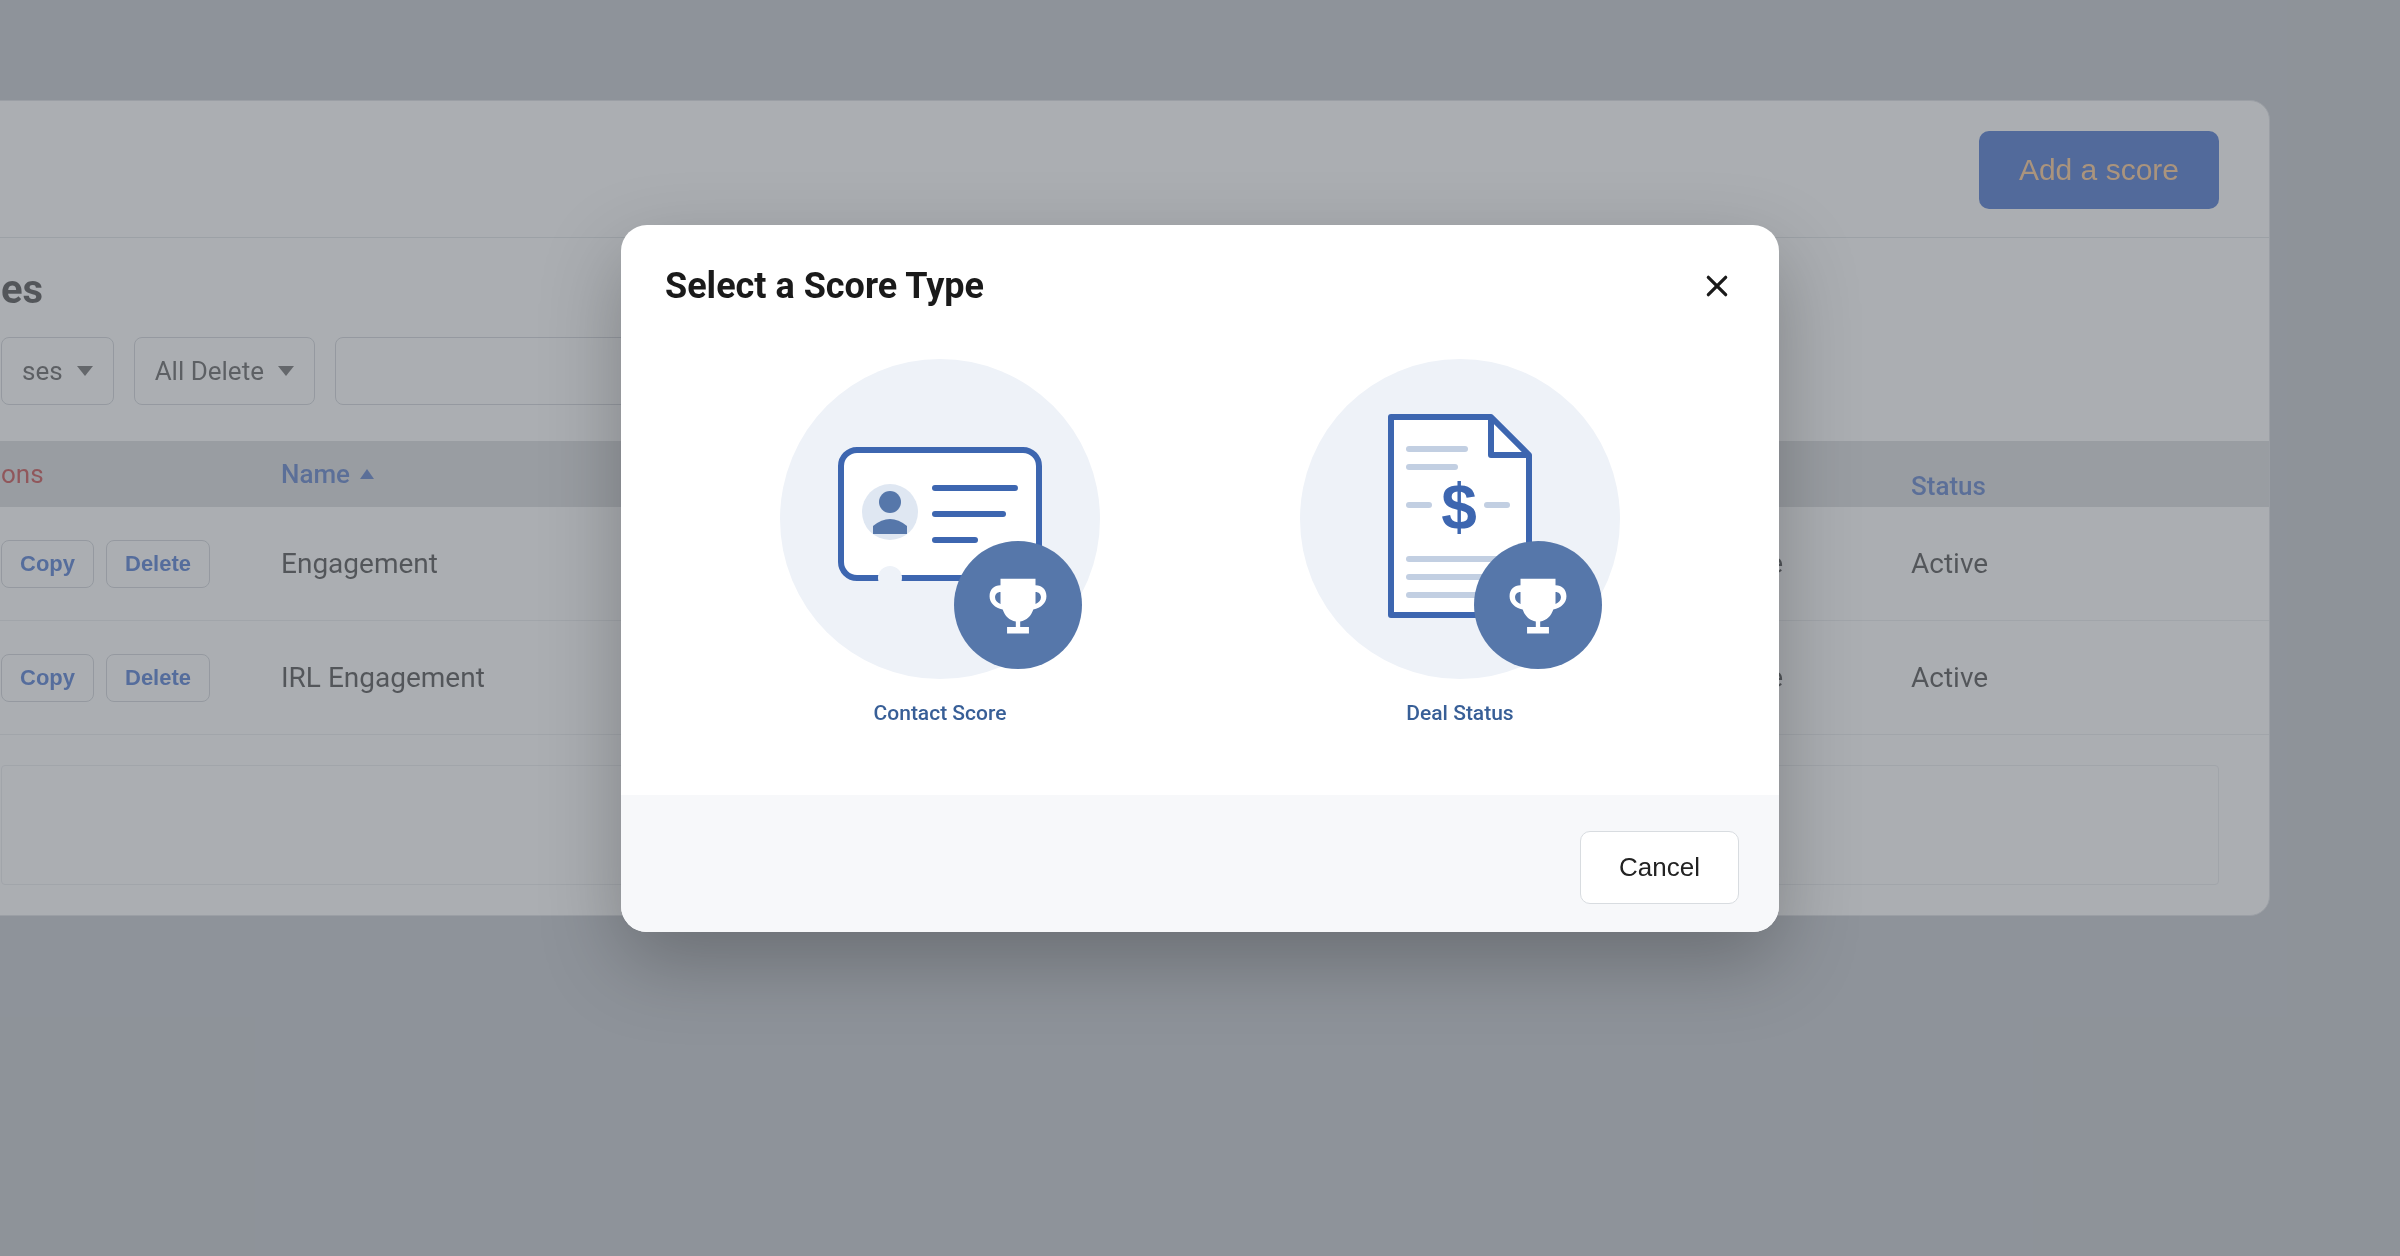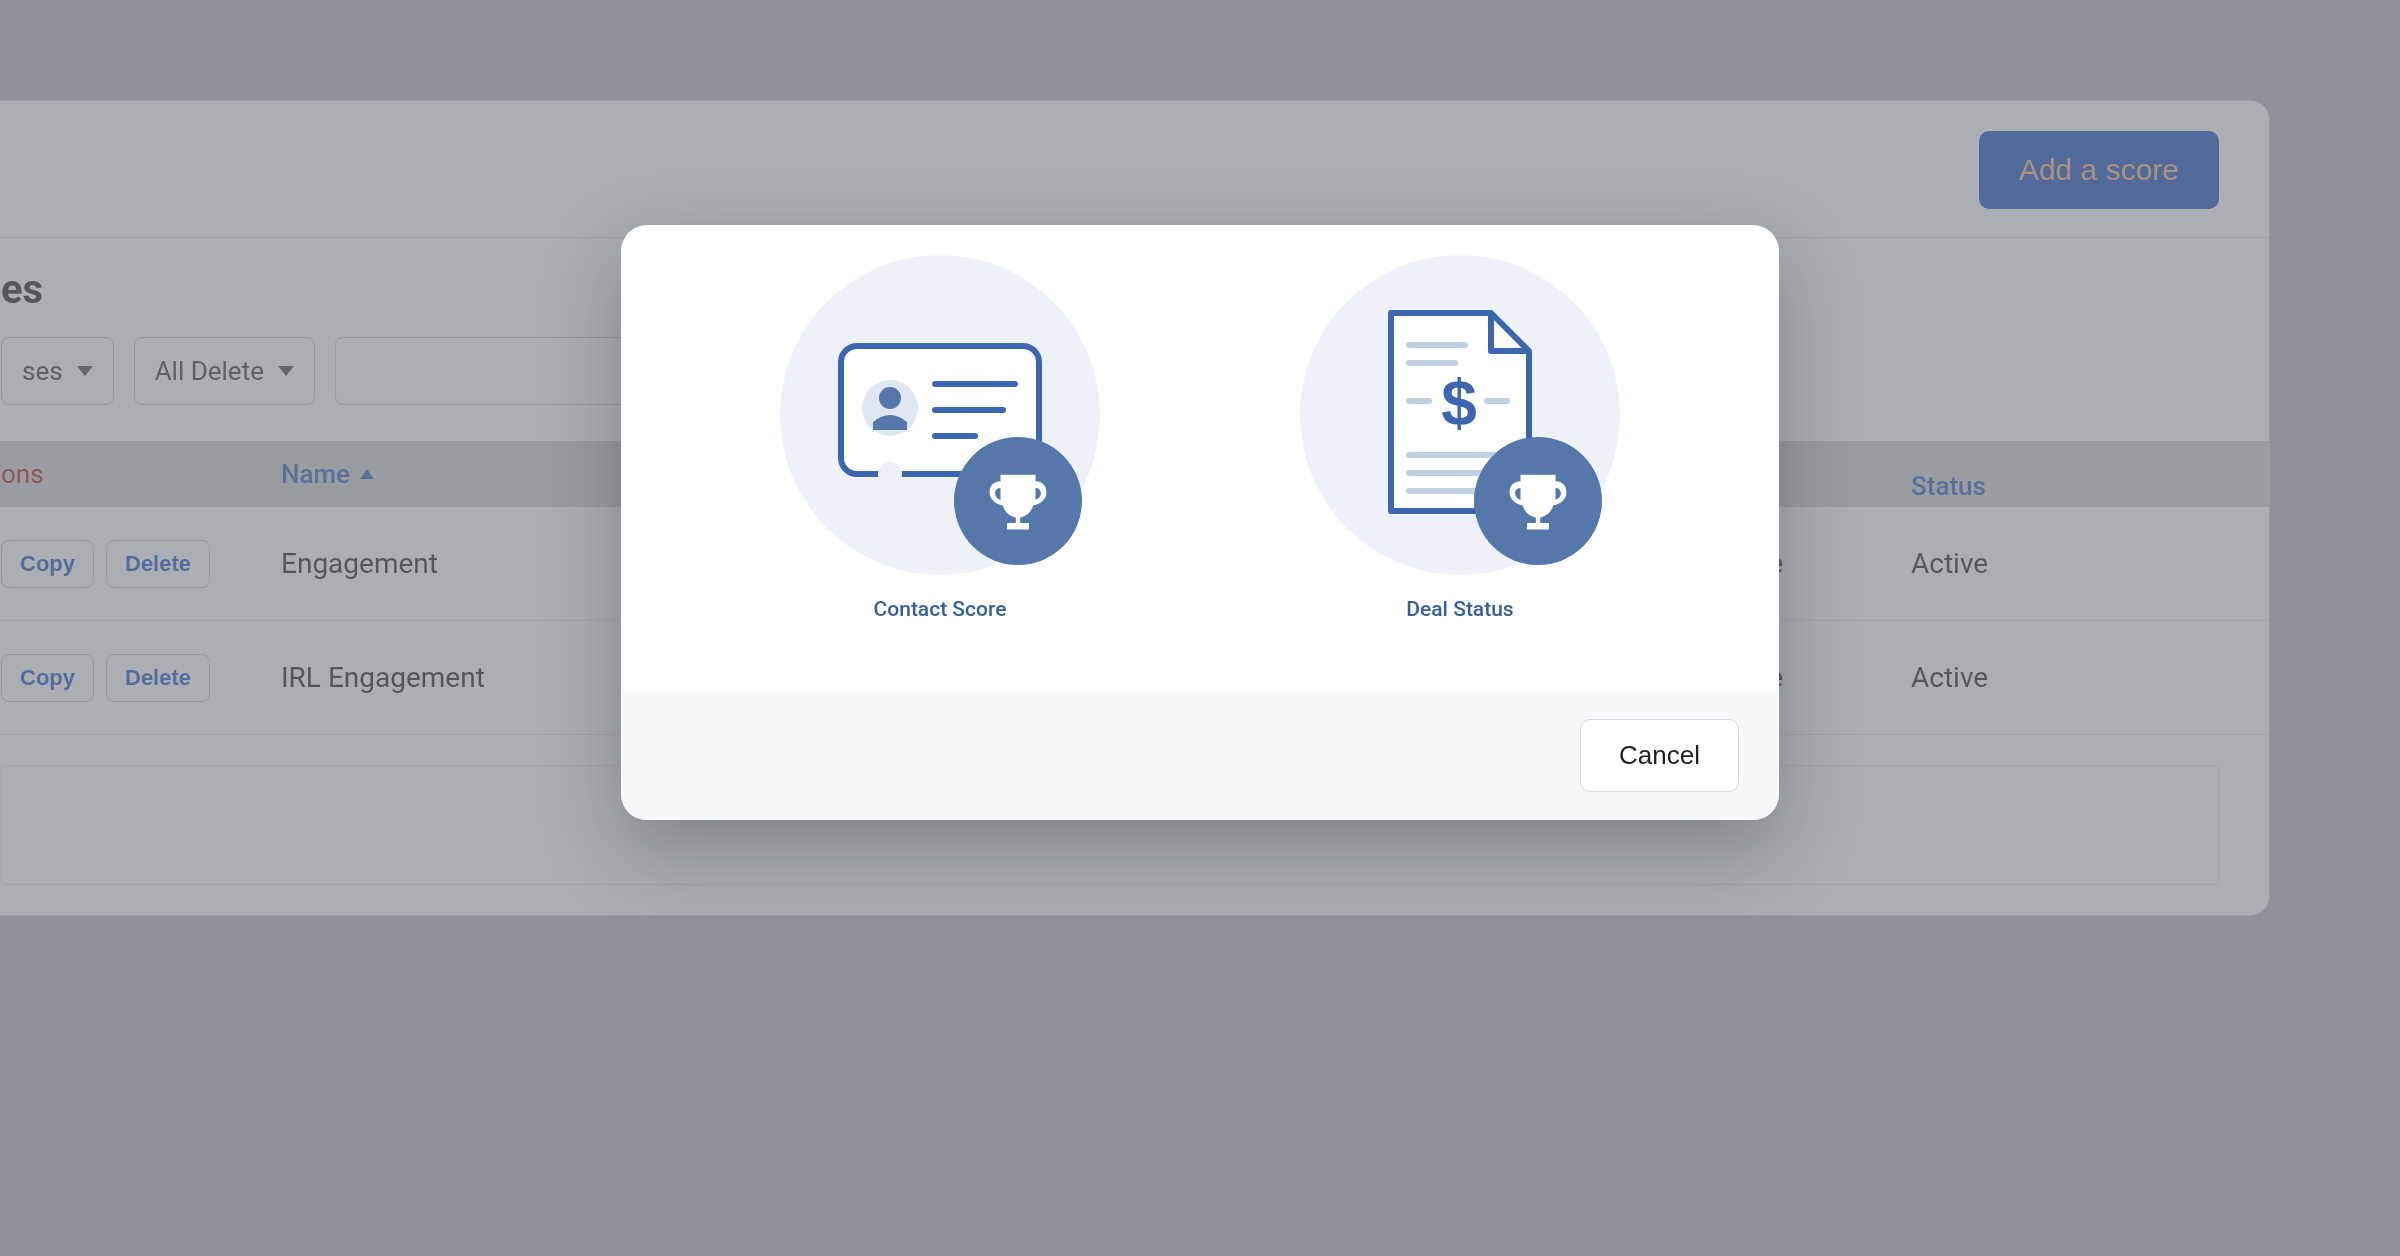--- a/index.html
+++ b/index.html
@@ -239,20 +239,21 @@
 
   .btn-secondary {
     background: #fff;
     border: 1px solid #d8dce0;
     color: #222;
     font-size: 26px;
     font-weight: 500;
     padding: 20px 38px;
     border-radius: 10px;
     cursor: pointer;
+    margin-top: 8px;
   }
 
 </style>
 </head>
 <body>
 
 <div class="panel">
   <div class="panel-header">
     <button class="btn-primary">Add a score</button>
   </div>
@@ -301,20 +302,29 @@
     <div class="row-type">ct Score</div>
     <div class="row-status">Active</div>
   </div>
 
   <div class="table-footer"></div>
 </div>
 
 <div class="overlay"></div>
 
 <div class="modal">
+  <div class="modal-head">
+    <div class="modal-title">Select a Score Type</div>
+    <button class="close-btn">
+      <svg width="26" height="26" viewBox="0 0 24 24" fill="none" stroke="#1a1a1a" stroke-width="3" stroke-linecap="round">
+          <line x1="4" y1="4" x2="20" y2="20"></line>
+          <line x1="20" y1="4" x2="4" y2="20"></line>
+        </svg>
+    </button>
+  </div>
 
   <div class="modal-body">
 
     <div class="score-option">
       <div class="circle">
         <svg width="210" height="150" viewBox="0 0 210 150">
           <rect x="6" y="6" width="198" height="128" rx="16" fill="#ffffff" stroke="#3d66b0" stroke-width="6"></rect>
           <circle cx="55" cy="68" r="28" fill="#dfe7f2"></circle>
           <circle cx="55" cy="58" r="11" fill="#5677aa"></circle>
           <path d="M38 82 Q55 68 72 82 L72 90 L38 90 Z" fill="#5677aa"></path>

